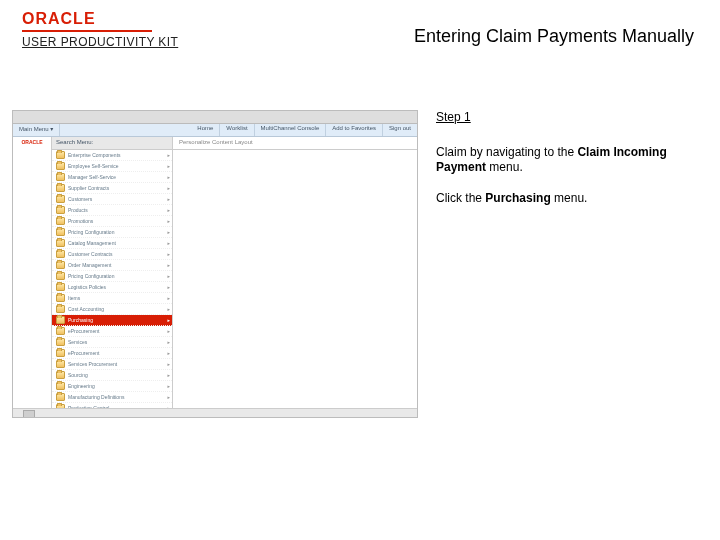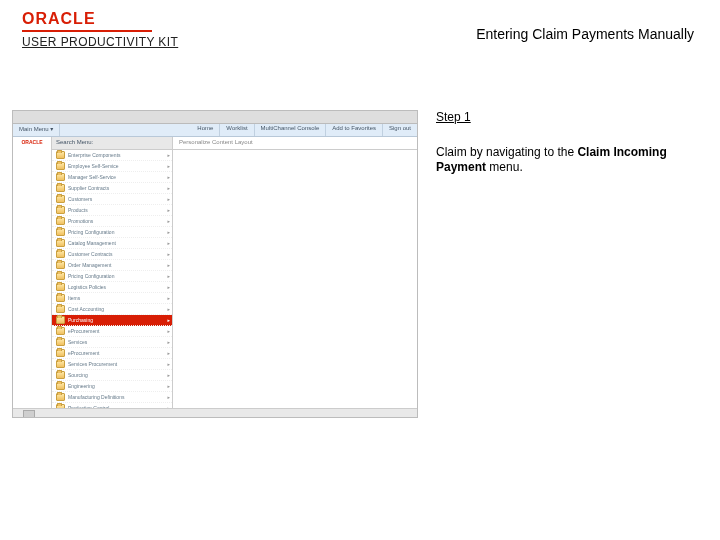--- a/index.html
+++ b/index.html
@@ -1,21 +1,21 @@
 <!DOCTYPE html>
 <html><head>
 <meta charset="utf-8">
 <style>
   html,body{margin:0;padding:0;width:720px;height:540px;background:#fff;font-family:Arial,Helvetica,sans-serif;color:#000;}
   .header{position:relative;height:60px;}
   .logo-area{position:absolute;left:22px;top:10px;}
   .oracle-word{color:#d81e05;font-size:16px;font-weight:bold;letter-spacing:1px;font-family:Arial,sans-serif;}
   .upk-line{height:2px;background:#d81e05;width:130px;margin-top:2px;}
   .upk-text{font-size:12px;color:#222;letter-spacing:0.4px;margin-top:3px;text-decoration:underline;}
-  .title{position:absolute;right:26px;top:26px;font-size:14px;}
+  .title{position:absolute;right:26px;top:26px;font-size:18px;}
   .content{position:absolute;left:12px;top:110px;display:flex;}
   .shot{width:404px;height:306px;border:1px solid #bcbcbc;background:#f4f4f4;position:relative;overflow:hidden;font-family:Tahoma,Arial,sans-serif;}
   
   .sh-urlbar{height:12px;background:#dedede;border-bottom:1px solid #bbb;}
   .sh-top{display:flex;height:12px;background:#e0ecf8;border-bottom:1px solid #b8c8d8;}
   .sh-top .slot{font-size:6px;color:#456;padding:1px 6px;border-right:1px solid #c0d0e0;}
   .sh-top .spacer{flex:1;}
   .sh-top .signout{font-size:6px;color:#456;padding:1px 6px;}
   .sh-body{display:flex;height:calc(100% - 24px);}    
   .sh-ora{width:38px;background:#fff;border-right:1px solid #ccc;font-size:5px;color:#d81e05;font-weight:bold;padding-top:2px;text-align:center;}
@@ -204,15 +204,18 @@
     <div class="sh-scroll">
       <div class="thumb"></div>
     </div>
   </div>
 
   <div class="instr">
     <p class="step">Step 1</p>
     <p>
       <span>Claim by navigating to the </span><b>Claim Incoming Payment</b><span> menu.</span>
     </p>
+    <p>
+      <span>Click the </span><b>Purchasing</b><span> menu.</span>
+    </p>
   </div>
 
 </div>
 
 </body></html>

